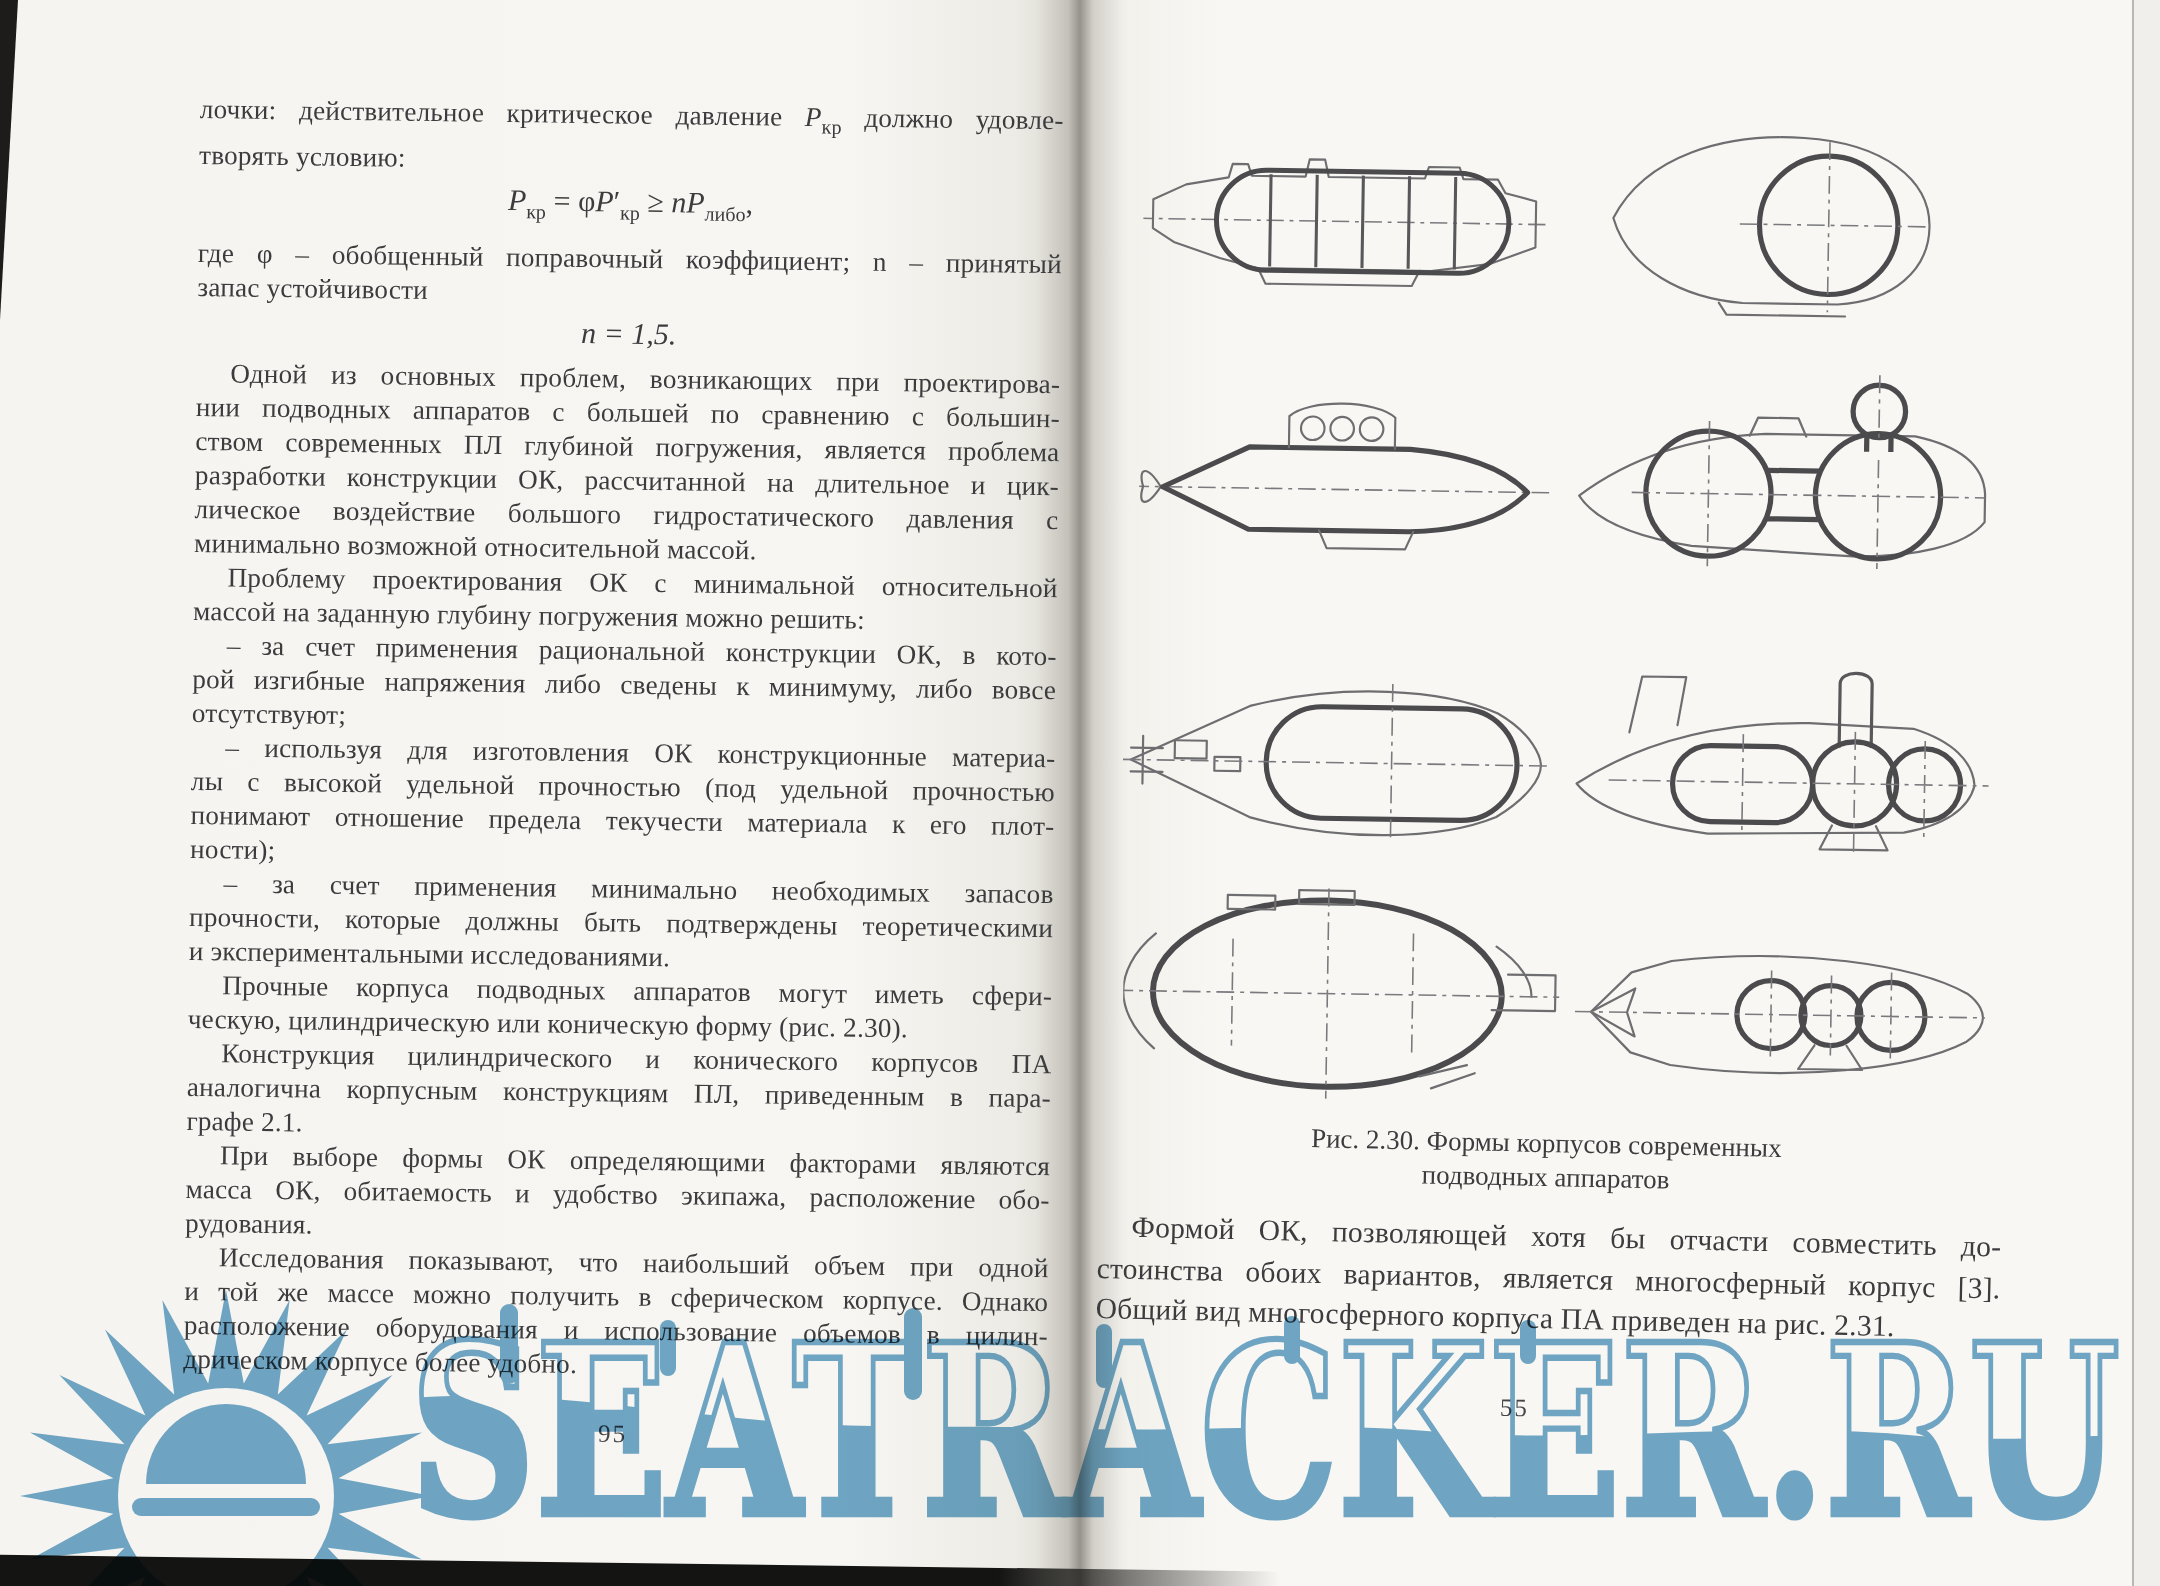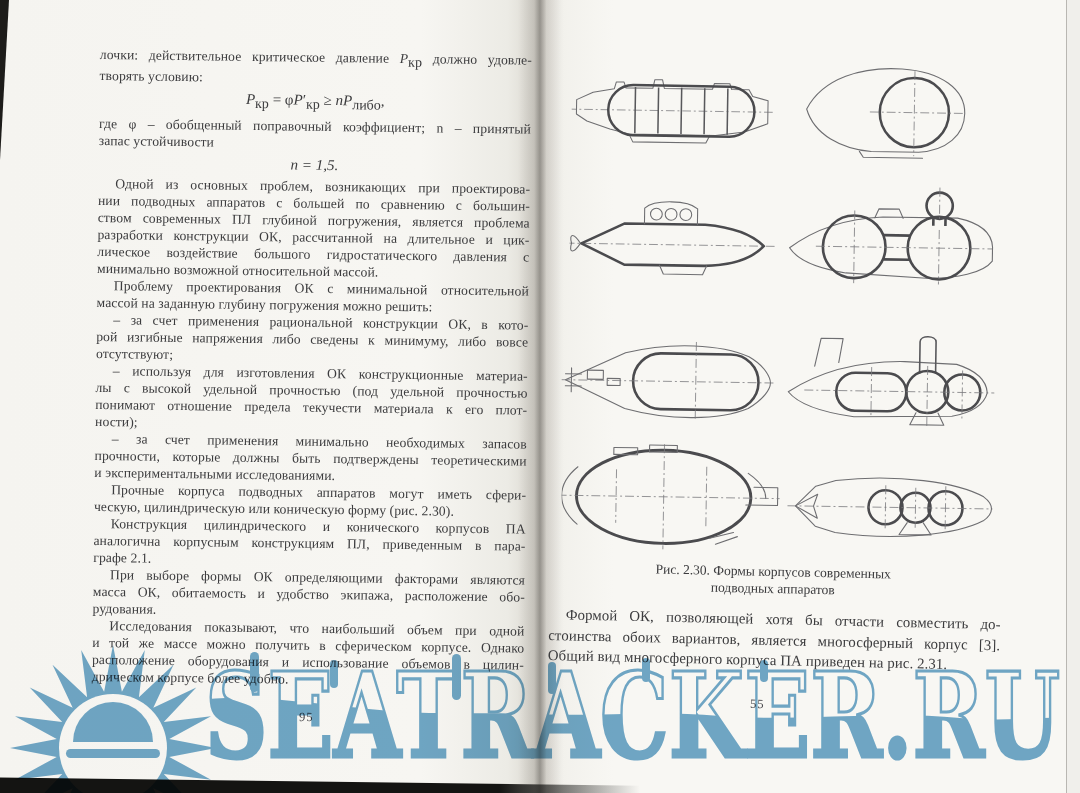--- a/index.html
+++ b/index.html
@@ -37,21 +37,21 @@
   .lt{position:absolute;left:100px;top:46px;width:432px;transform:rotate(.75deg);transform-origin:0 0;}
   .line{
     font-size:13.6px;line-height:17px;color:#3c3c3e;letter-spacing:.1px;
     text-align:justify;text-align-last:justify;
   }
   .line.end{text-align-last:left;}
   .line.indent{text-indent:17px;}
   .formula{
     text-align:center;font-size:15px;line-height:18px;color:#3c3c3e;margin:4px 0;
   }
-  .formula sub,.line sub{font-size:14px;}
+  .formula sub,.line sub{font-size:10px;}
   .it{font-style:italic;}
   .pagenum{position:absolute;font-size:12.5px;color:#46464a;letter-spacing:1px;}
   .caption{
     position:absolute;left:553px;top:563px;width:440px;text-align:center;
     font-size:13.5px;line-height:17px;color:#3c3c3e;transform:rotate(1.2deg);
   }
   .rt{position:absolute;left:549px;top:604px;width:452px;transform:rotate(1.3deg);transform-origin:0 0;}
   .rt .line{font-size:14.8px;line-height:20.5px;}
   
   .figs{position:absolute;left:545px;top:0;width:520px;height:565px;transform:rotate(.9deg);transform-origin:50% 50%;}

